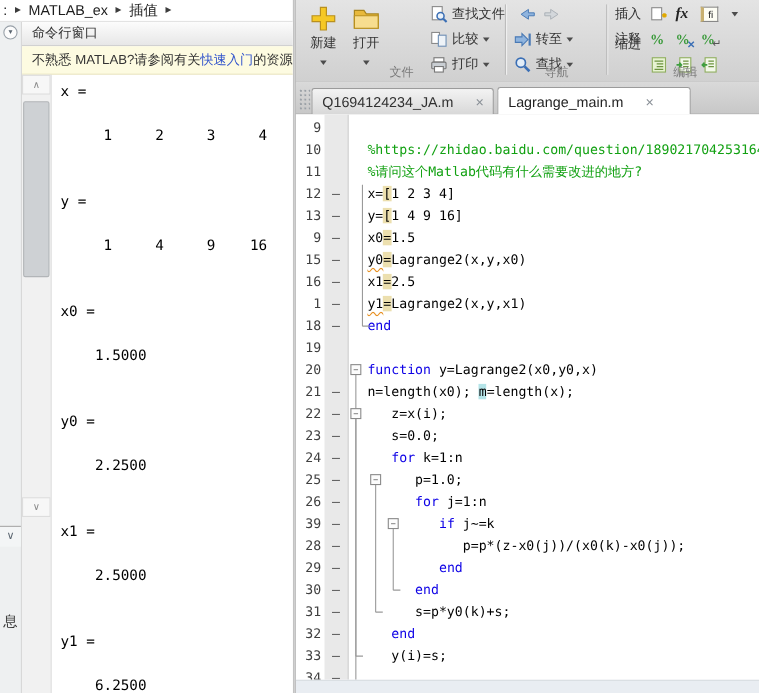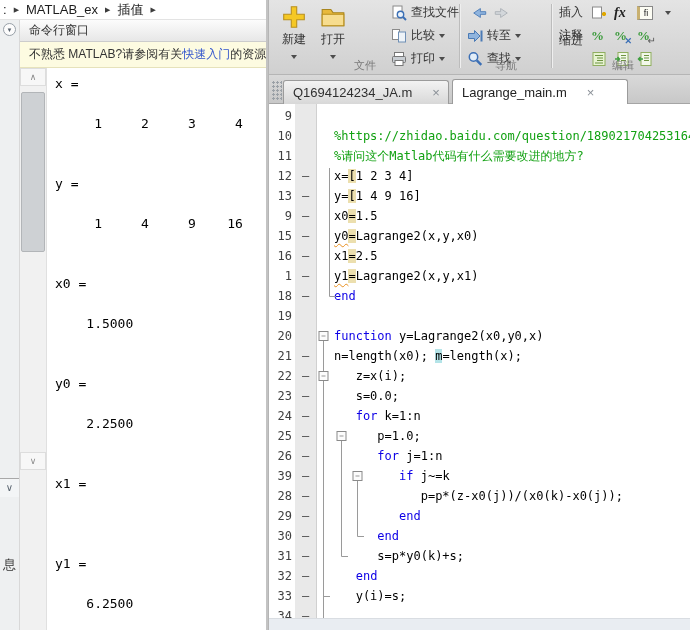--- a/index.html
+++ b/index.html
@@ -113,20 +113,21 @@
           <div class="cw-line">    1.5000</div>
           <div class="cw-line"></div>
           <div class="cw-line"></div>
           <div class="cw-line">y0 =</div>
           <div class="cw-line"></div>
           <div class="cw-line">    2.2500</div>
           <div class="cw-line"></div>
           <div class="cw-line"></div>
           <div class="cw-line">x1 =</div>
           <div class="cw-line"></div>
+          <div class="cw-line">    2.5000</div>
           <div class="cw-line"></div>
           <div class="cw-line"></div>
           <div class="cw-line">y1 =</div>
           <div class="cw-line"></div>
           <div class="cw-line">    6.2500</div>
         </div>
     </div>
   </div>
 </div>
 

